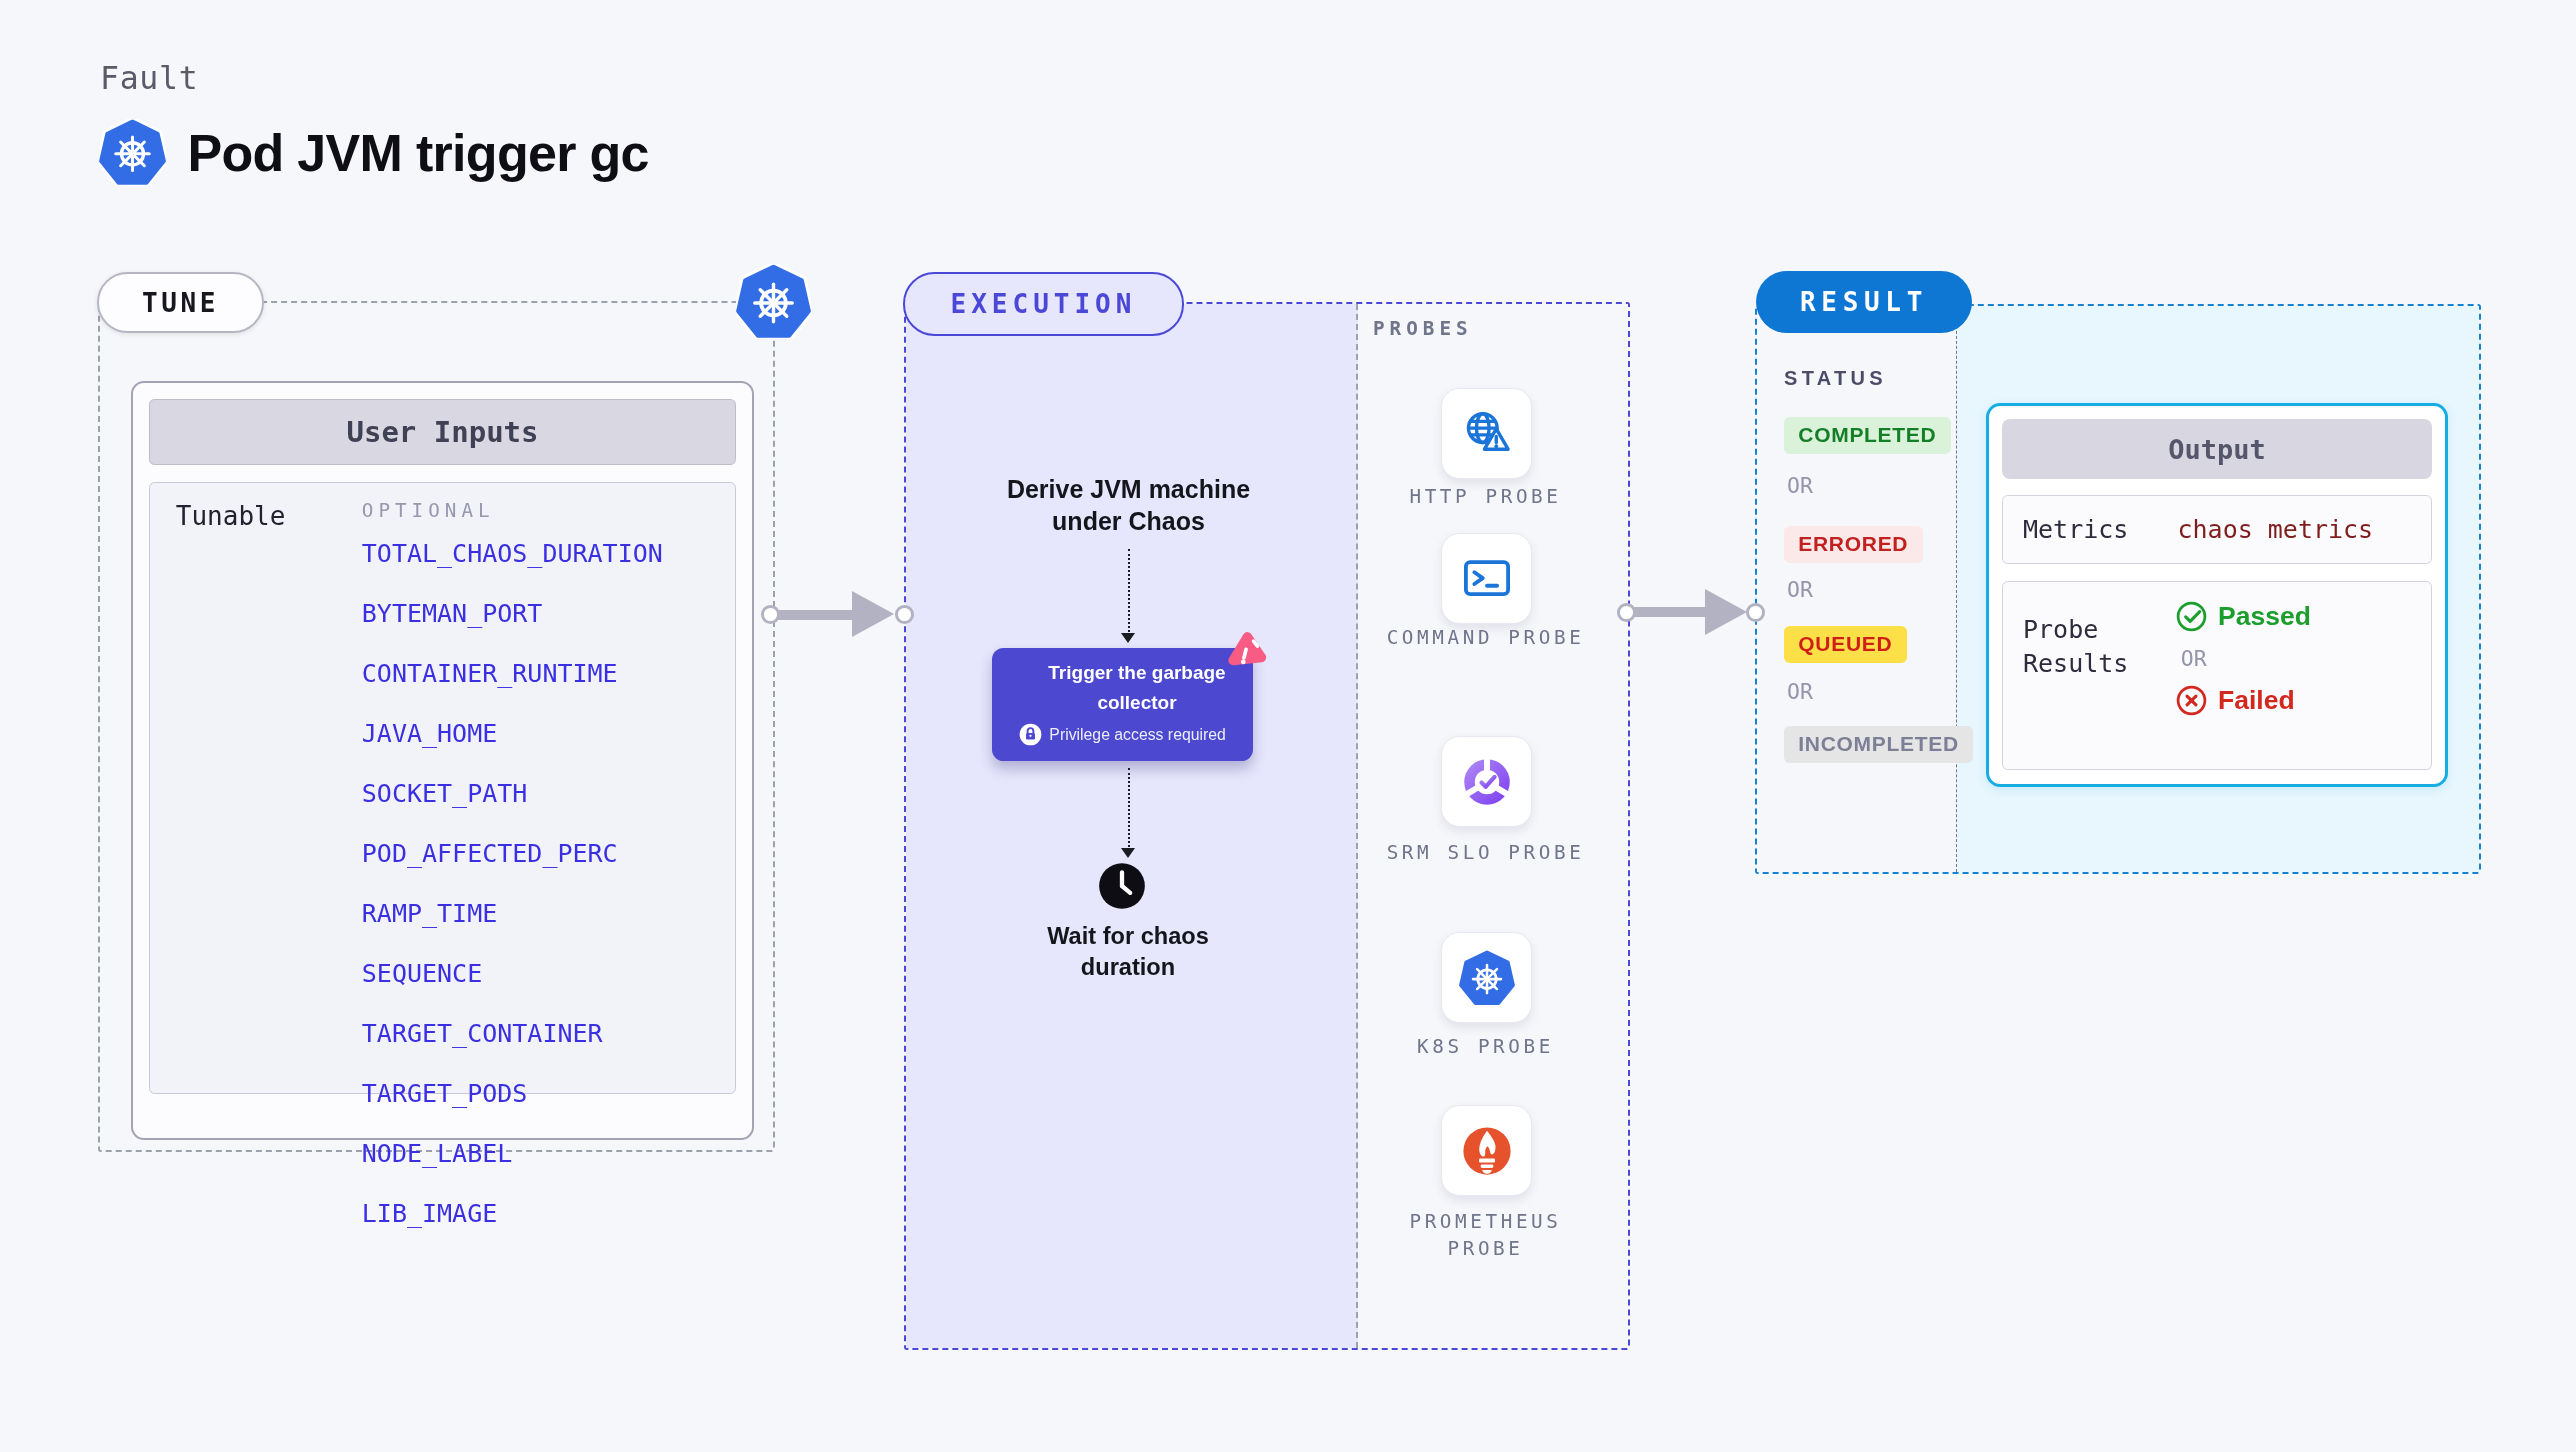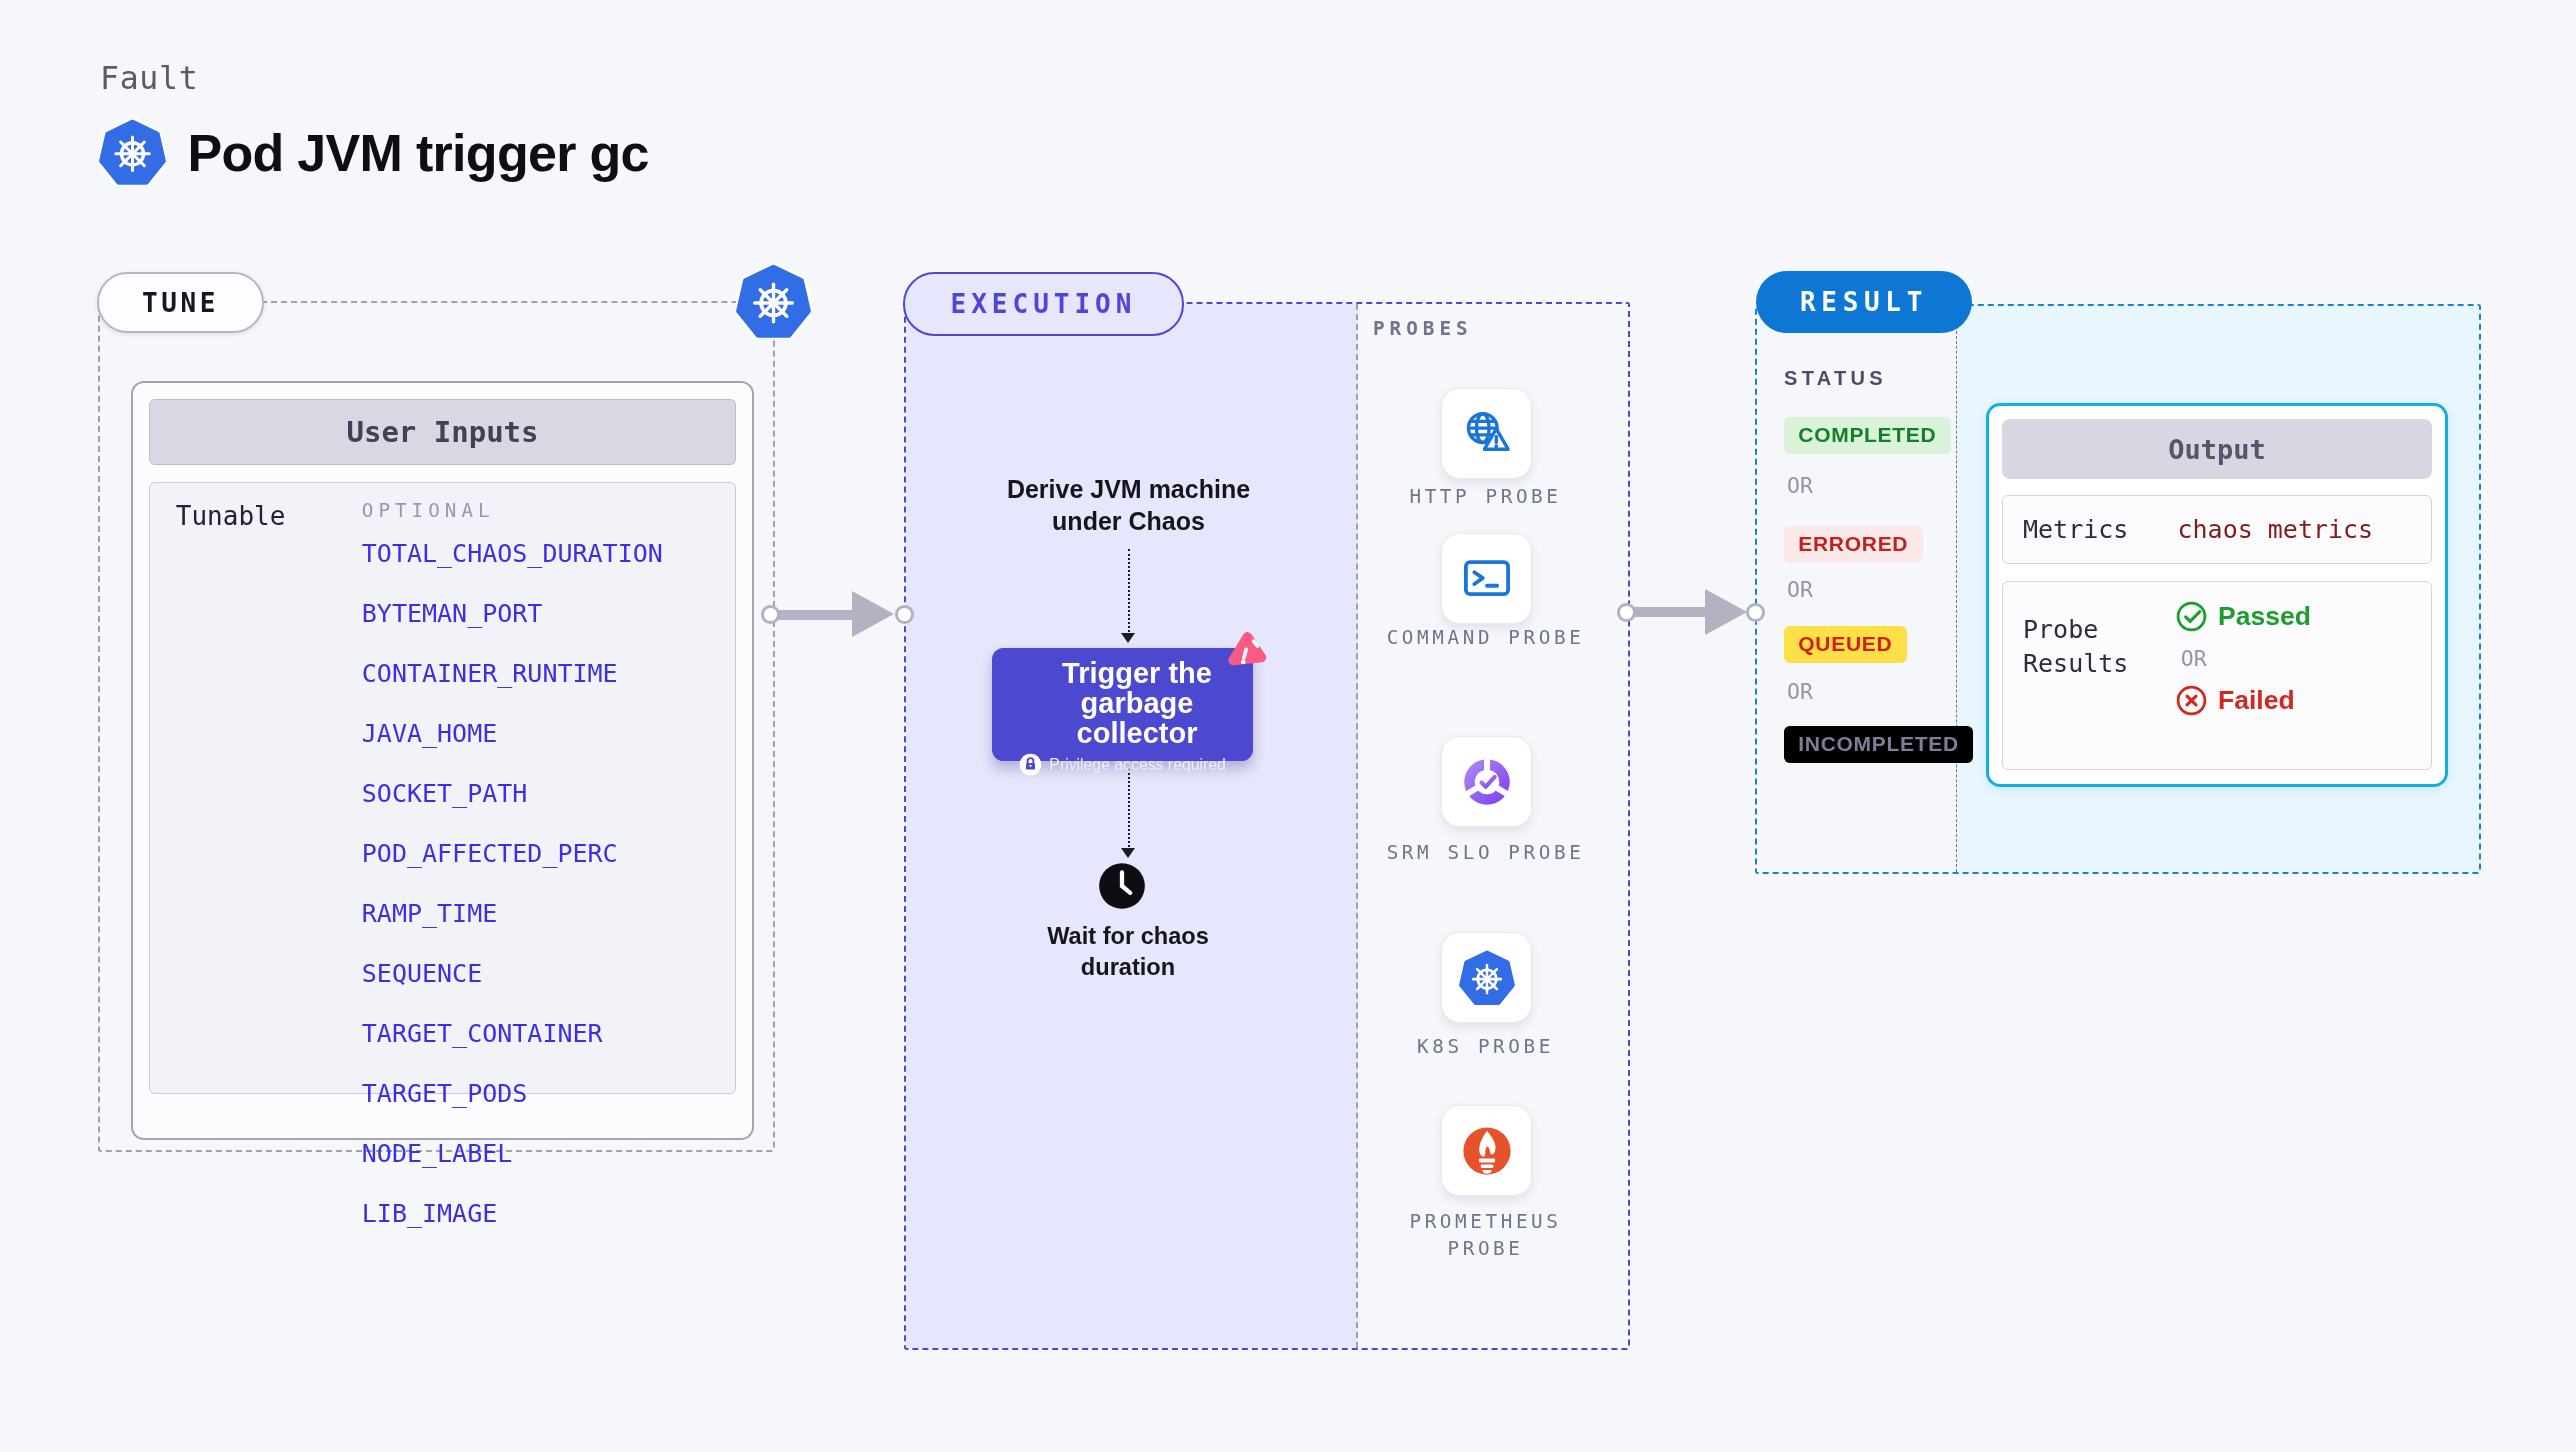--- a/index.html
+++ b/index.html
@@ -44,38 +44,38 @@
   .conn-circle{width:18.6px;height:18.6px;border-radius:50%;background:#fff;border:3.6px solid #b2b2c2;box-sizing:border-box;z-index:4;}
   .shaft{height:10px;background:#b2b2c2;z-index:3;}
   .ahead{width:0;height:0;border-top:23.6px solid transparent;border-bottom:23.6px solid transparent;border-left:42px solid #b2b2c2;z-index:3;}
 
   
   .derive-text{left:971px;top:474px;width:315px;font-size:25px;line-height:31.5px;font-weight:700;color:#15151c;text-align:center;}
   .vdot{border-left:2.1px dotted #1b1b22;width:0;}
   .dot-arrow{width:0;height:0;border-left:7.2px solid transparent;border-right:7.2px solid transparent;border-top:10.7px solid #1b1b22;}
   .gc-card{left:992px;top:648px;width:261px;height:113px;background:#4c48cf;border-radius:11.5px;
            box-shadow:0 7.2px 13px rgba(40,40,120,.28);padding-top:10px;box-sizing:border-box;z-index:4;}
-  .gc-title{font-size:29px;line-height:30px;font-weight:700;color:#fff;text-align:center;padding-left:29px;}
+  .gc-title{font-size:19px;line-height:30px;font-weight:700;color:#fff;text-align:center;padding-left:29px;}
   .gc-note{margin-top:5px;display:flex;align-items:center;justify-content:center;gap:7.2px;color:#eceef8;font-size:15.8px;}
   .pink-badge{left:1224px;top:628px;z-index:6;transform:rotate(6deg);}
   .wait-text{left:1017px;top:921px;width:222px;font-size:23.6px;line-height:31px;font-weight:700;color:#15151c;text-align:center;}
 
   
   .probes-label{left:1373px;top:317px;font-size:19.3px;font-weight:700;color:#6f758a;letter-spacing:5px;}
   .probe-card{width:89px;height:89px;left:1441px;background:#fff;border:0.7px solid #e8e8f0;border-radius:18.6px;
               box-shadow:0 4.3px 10px rgba(60,60,110,.10);display:flex;align-items:center;justify-content:center;}
   .probe-label{left:1384px;width:203px;text-align:center;font-size:19.3px;line-height:26.5px;color:#6f758a;letter-spacing:3.6px;}
 
   
   .status-label{left:1784px;top:367px;font-size:20px;font-weight:700;letter-spacing:4.3px;color:#4c4c68;}
   .badge{left:1784px;display:inline-block;padding:6.4px 14.3px;border-radius:5.7px;font-size:21px;font-weight:700;letter-spacing:0.7px;}
   .badge-completed{top:417px;color:#157f27;background:#daf2d9;}
   .badge-errored{top:526px;color:#c32020;background:#fbe9e9;}
   .badge-queued{top:626px;color:#cf1f16;background:#fde047;text-align:center;}
-  .badge-incompleted{top:726px;color:#7c7f96;background:#000000;}
+  .badge-incompleted{top:726px;color:#7c7f96;background:#e5e5e5;}
   .or-label{left:1787px;font-size:21.5px;color:#9494aa;}
 
   
   .output-card{left:1986px;top:403px;width:462px;height:384px;background:#fff;border:3.6px solid #17ade3;
                border-radius:14.3px;padding:13px;box-sizing:border-box;box-shadow:0 2.9px 8.6px rgba(23,173,227,.15);z-index:4;}
   .output-header{height:60px;background:#d8d7e1;border-radius:8px;display:flex;align-items:center;justify-content:center;
                font-size:27px;font-weight:700;color:#55556b;}
   .out-row{background:#fbfbfd;border:1.4px solid #d3d3df;border-radius:5.7px;box-sizing:border-box;}
   .row-metrics{margin-top:15.8px;height:69px;display:flex;align-items:center;}
   .metrics-label{margin-left:20px;width:133px;font-size:25px;color:#2c2c3d;}

